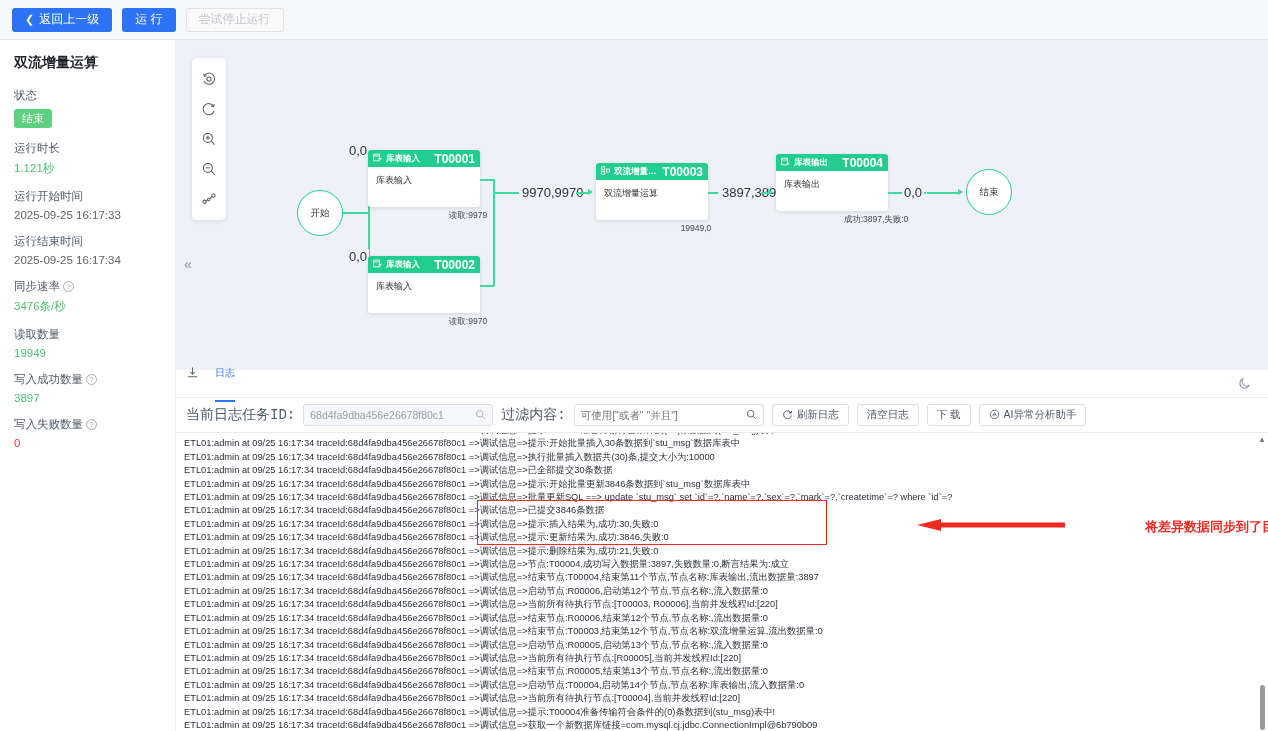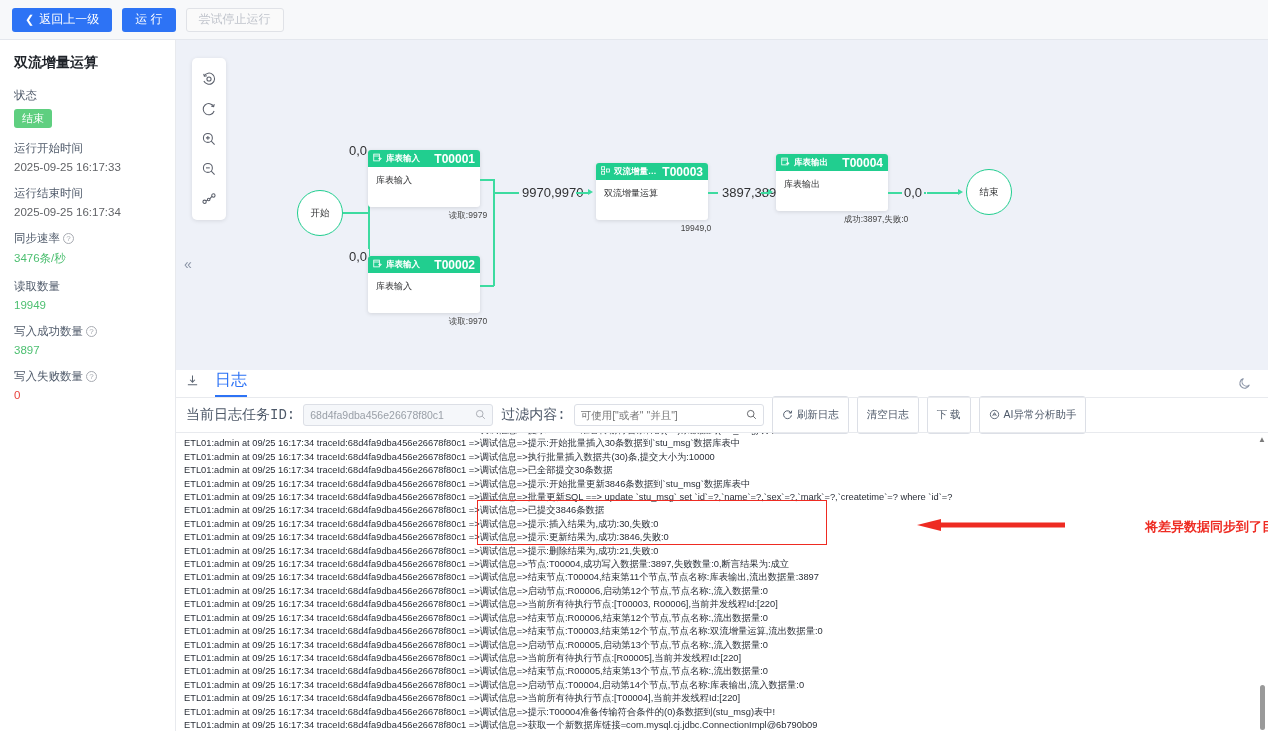--- a/index.html
+++ b/index.html
@@ -70,33 +70,33 @@
   .edge { position:absolute; background:#3ddba0; }
   .eh { height:1.5px; } .ev { width:1.5px; }
   .elabel { position:absolute; background:#eef1f8; font-size:13px; color:#303133; padding:0 2px; }
   .arrow { position:absolute; width:0; height:0; border-left:5px solid #3ddba0;
            border-top:3.5px solid transparent; border-bottom:3.5px solid transparent; }
 
   
   .logpanel { position:absolute; top:370px; left:176px; width:1092px; height:361px; background:#fff; }
   .logtabs { height:28px; border-bottom:1px solid #e8eaee; display:flex; align-items:center;
              padding-left:10px; gap:16px; position:relative; }
-  .ltab { font-size:16px; color:#5b6471; padding-bottom:4px; cursor:pointer; }
+  .ltab { font-size:10px; color:#5b6471; padding-bottom:20px; cursor:pointer; }
   .ltab.act { color:#2d73f5; border-bottom:2px solid #2d73f5; }
   .moon { position:absolute; right:16px; top:6px; cursor:pointer; }
 
   .logbar { height:34px; display:flex; align-items:center; gap:8px; padding:0 10px; }
   .lb-label { font-size:14px; color:#4e5969;font-family:Liberation Mono, monospace; }
   .inp { height:22px; border:1px solid #dcdfe6; border-radius:3px; display:flex;
          align-items:center; padding:0 6px; background:#fff;justify-content:space-between; }
   .inp input { border:none; outline:none; font-size:10.5px; color:#9aa0a8; width:100%;
                font-family:inherit; background:transparent; }
   .inp.w1 { width:190px; background:#f5f7fa; }
   .inp.w2 { width:190px; }
-  .sbtn { height:38px; border:1px solid #dcdfe6; border-radius:3px; background:#fff;
+  .sbtn { height:22px; border:1px solid #dcdfe6; border-radius:3px; background:#fff;
           font-size:10.5px; color:#4e5969; display:flex; align-items:center; gap:4px;
           padding:0 9px; cursor:pointer; }
 
   .logbox { position:absolute; top:62px; left:0; width:1092px; height:299px;
             border-top:1px solid #e8eaee; overflow:hidden; }
   .logline { font-size:9.3px; color:#2a2f38; line-height:13.4px; white-space:nowrap;
              padding-left:8px; font-family:"Liberation Sans", sans-serif; }
   .logscroll { position:absolute; top:-9px; left:0; width:1092px; }
 
   .annot-box { position:absolute; left:477px; top:500px; width:350px; height:45px;
@@ -128,20 +128,26 @@
   <div class="side">
     <div class="side-title">双流增量运算</div>
 
     <div class="field">
       <div class="field-label">
           <span>状态</span>
         </div>
       <div class="badge">结束</div>
     </div>
 
+    <div class="field">
+      <div class="field-label">
+          <span>运行时长</span>
+        </div>
+      <div class="field-val val-green">1.121秒</div>
+    </div>
 
     <div class="field">
       <div class="field-label">
           <span>运行开始时间</span>
         </div>
       <div class="field-val">2025-09-25 16:17:33</div>
     </div>
 
     <div class="field">
       <div class="field-label">

